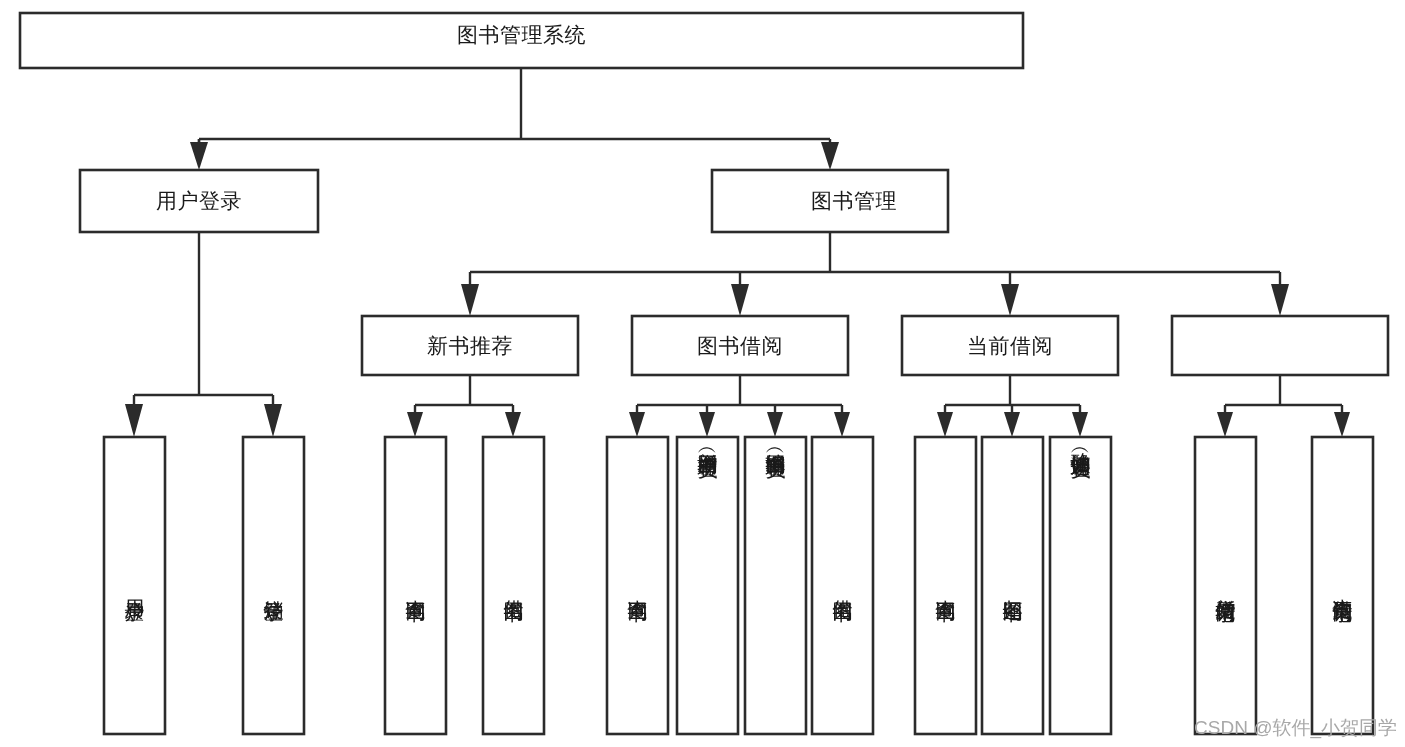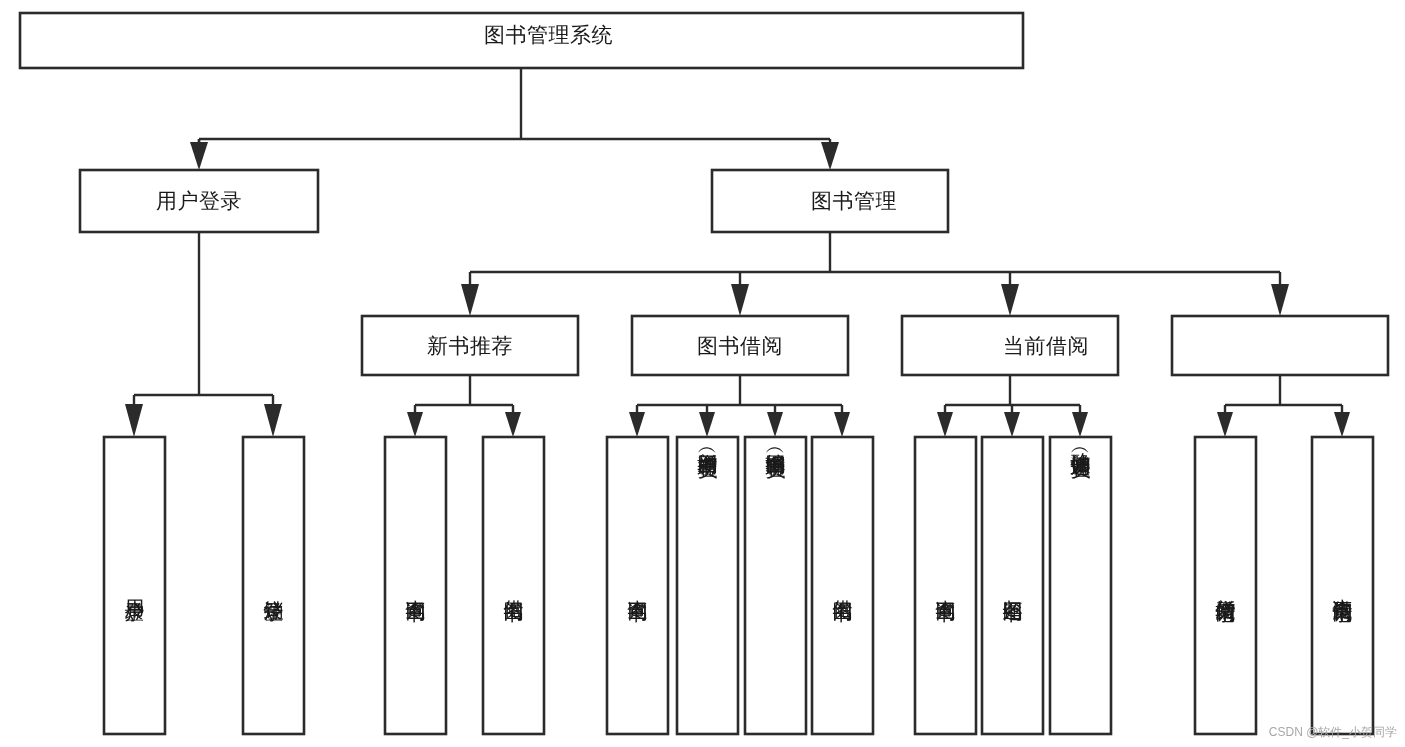--- a/index.html
+++ b/index.html
@@ -71,21 +71,21 @@
     font-size: 21px;
     color: #1a1a1a;
     white-space: nowrap;
     letter-spacing: 0.5px;
   }
   .watermark {
     position: absolute;
     right: 8px;
     bottom: 6px;
     font-family: "Liberation Sans", "DejaVu Sans", sans-serif;
-    font-size: 12px;
+    font-size: 19px;
     color: #a8a8a8;
     white-space: nowrap;
     pointer-events: none;
   }
 </style>
 </head>
 <body>
 
 <div id="diagram-root">
 
@@ -189,41 +189,41 @@
       <rect class="node-box" x="745" y="437" width="61" height="297"></rect>
       <rect class="node-box" x="812" y="437" width="61" height="297"></rect>
       <rect class="node-box" x="915" y="437" width="61" height="297"></rect>
       <rect class="node-box" x="982" y="437" width="61" height="297"></rect>
       <rect class="node-box" x="1050" y="437" width="61" height="297"></rect>
       <rect class="node-box" x="1195" y="437" width="61" height="297"></rect>
       <rect class="node-box" x="1312" y="437" width="61" height="297"></rect>
     </g>
   </svg>
 
-  <div class="hlabel-wrap" style="left:20px; top:13px; width:1003px; height:44px;padding-left:27px;">
+  <div class="hlabel-wrap" style="left:20px; top:13px; width:1003px; height:44px;">
     <span class="hlabel-text">图书管理系统</span>
   </div>
 
   <div class="hlabel-wrap" style="left:80px; top:170px; width:238px; height:62px;">
     <span class="hlabel-text">用户登录</span>
   </div>
 
   <div class="hlabel-wrap" style="left:712px; top:170px; width:236px; height:62px;padding-left:24px;">
     <span class="hlabel-text">图书管理</span>
   </div>
 
   <div class="hlabel-wrap" style="left:362px; top:316px; width:216px; height:59px;">
     <span class="hlabel-text">新书推荐</span>
   </div>
 
   <div class="hlabel-wrap" style="left:632px; top:316px; width:216px; height:59px;">
     <span class="hlabel-text">图书借阅</span>
   </div>
 
-  <div class="hlabel-wrap" style="left:902px; top:316px; width:216px; height:59px;padding-left:36px;">
+  <div class="hlabel-wrap" style="left:902px; top:316px; width:216px; height:59px;">
     <span class="hlabel-text">当前借阅</span>
   </div>
 
 
   <div class="vlabel-wrap" style="left:104px; top:437px; width:61px; height:297px;">
     <span class="vlabel-text">用户登录</span>
   </div>
 
   <div class="vlabel-wrap" style="left:243px; top:437px; width:61px; height:297px;">
     <span class="vlabel-text">注销登录</span>

